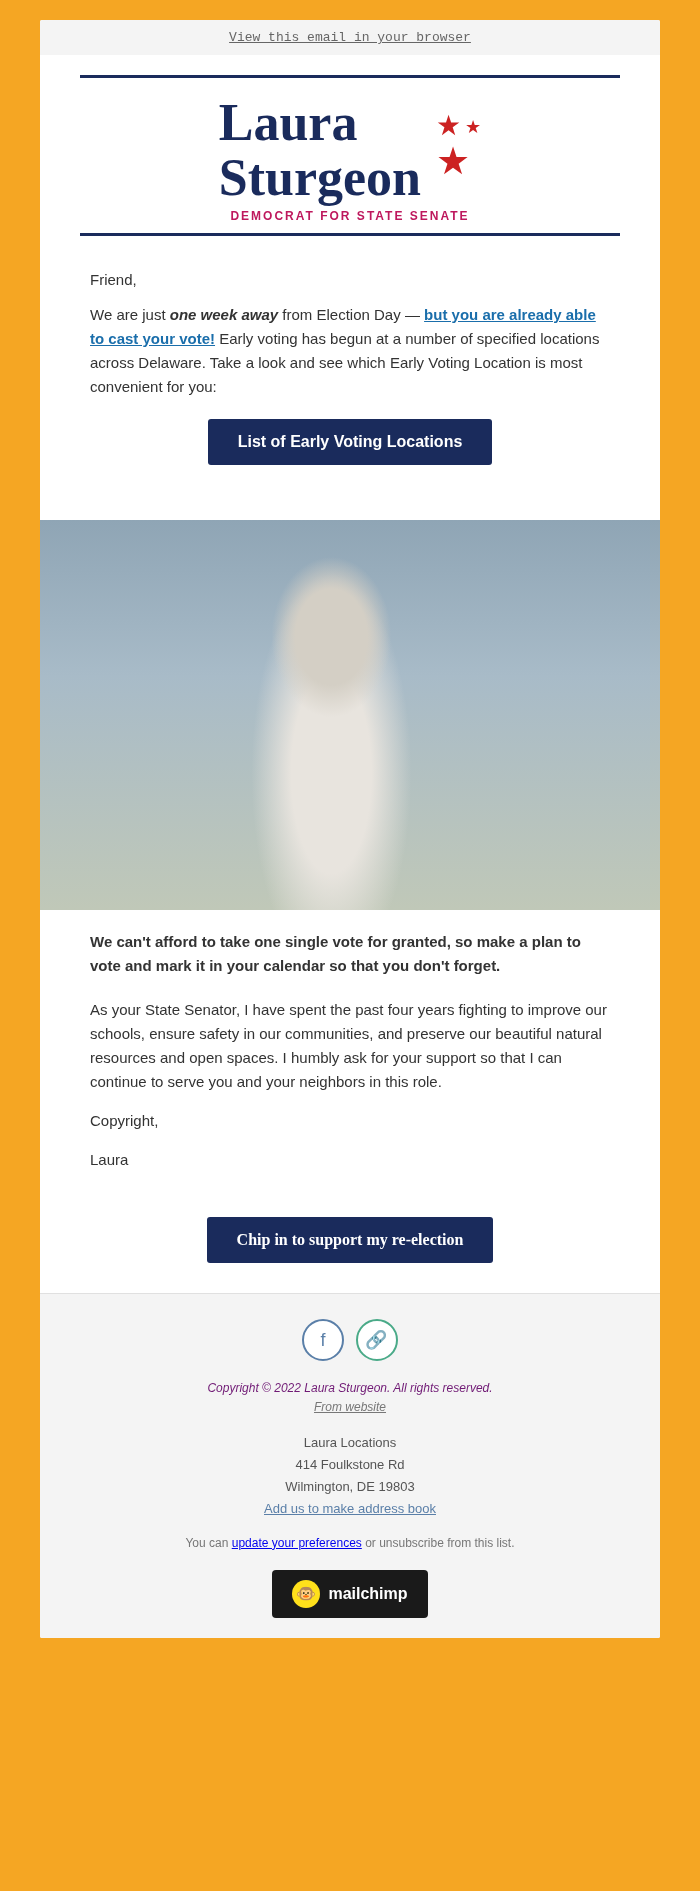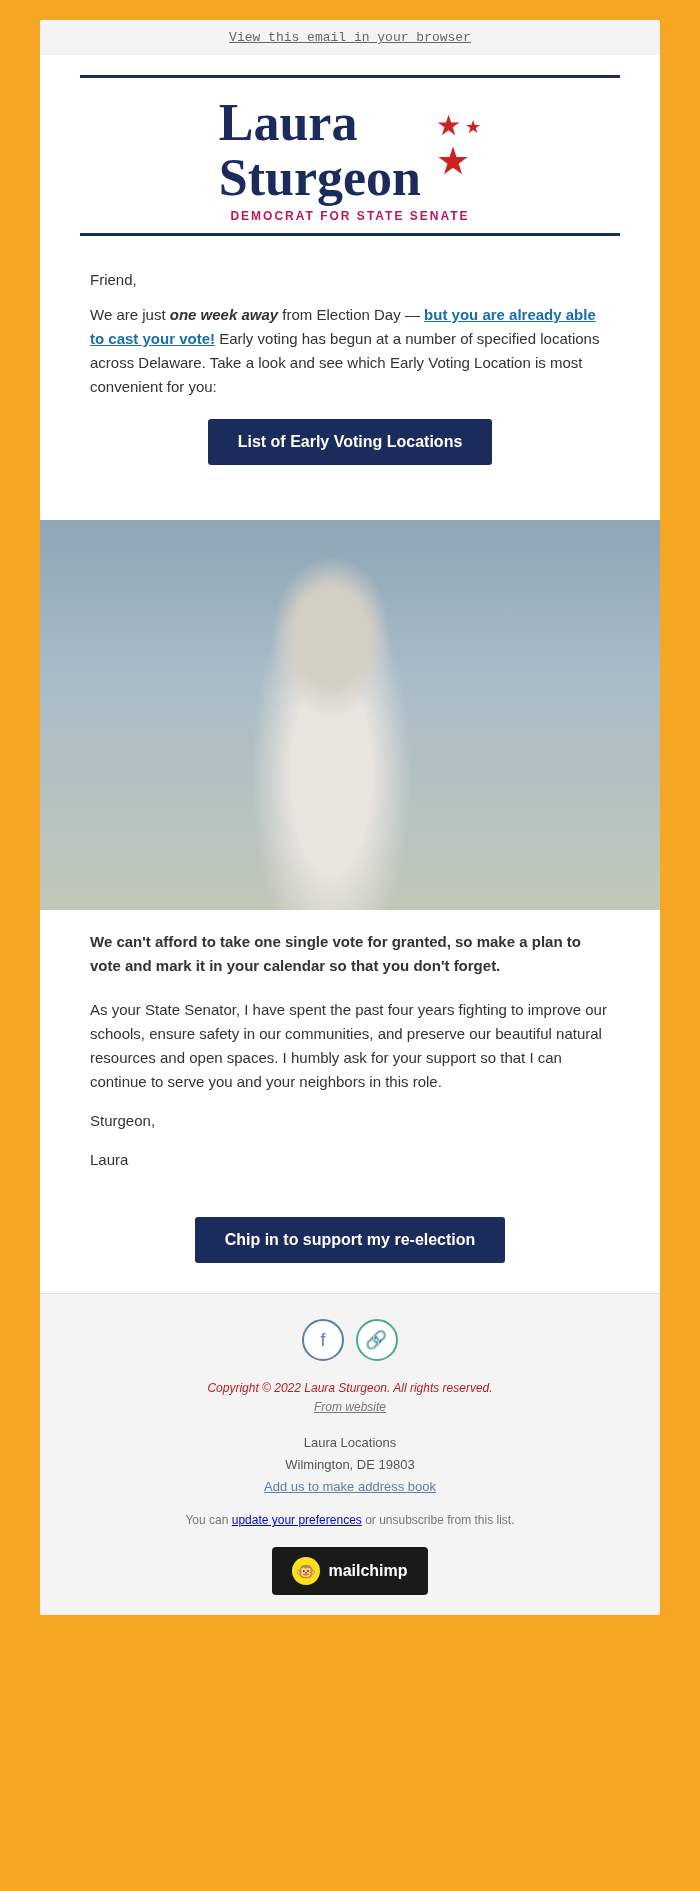--- a/index.html
+++ b/index.html
@@ -181,20 +181,21 @@
     .signname {
       font-size: 15px;
       color: #333;
       margin-bottom: 25px;
     }
     
     .footer-cta-wrap {
       text-align: center;
       padding: 5px 50px 30px 50px;
       background-color: #ffffff;
+      font-family: Liberation Serif, serif;
     }
     
     .footer-section {
       background-color: #f4f4f4;
       padding: 25px 40px 20px 40px;
       text-align: center;
       border-top: 1px solid #e0e0e0;
     }
     .social-icons {
       display: flex;
@@ -215,21 +216,21 @@
       background-color: #fff;
       color: #5a7fa8;
       text-decoration: none;
     }
     .social-circle.green-icon {
       border-color: #4aaa88;
       color: #4aaa88;
     }
     .footer-copy {
       font-size: 12px;
-      color: #b91c1c;
+      color: #701a75;
       font-style: italic;
       margin-bottom: 5px;
     }
     .footer-from {
       font-size: 12px;
       color: #777;
       font-style: italic;
       margin-bottom: 18px;
     }
     .footer-from a {
@@ -339,21 +340,21 @@
     </div>
 
     <div class="bold-statement">
       <p>We can't afford to take one single vote for granted, so make a plan to vote and mark it in your calendar so that you don't forget.</p>
     </div>
 
     <div class="body-content-2">
       <p>
         <span>As your State Senator, I have spent the past four years fighting to improve our schools, ensure safety in our communities, and preserve our beautiful natural resources and open spaces. I humbly ask for your support so that I can continue to serve you and your neighbors in this role.</span>
       </p>
-      <p class="signoff">Sturgeon,</p>
+      <p class="signoff">Copyright,</p>
       <p class="signname">Laura</p>
     </div>
 
     <div class="footer-cta-wrap">
       <a href="#" class="cta-button">Chip in to support my re-election</a>
     </div>
 
     <div class="footer-section">
 
       
@@ -366,20 +367,21 @@
         </a>
       </div>
 
       <p class="footer-copy">Copyright © 2022 Laura Sturgeon. All rights reserved.</p>
       <p class="footer-from">
         <a href="#">From website</a>
       </p>
 
       <div class="footer-address">
         <div>Laura Locations</div>
+        <div>414 Foulkstone Rd</div>
         <div>Wilmington, DE 19803</div>
         <a href="#">Add us to make address book</a>
       </div>
 
       <p class="footer-unsubscribe">
         <span>You can </span><a href="#">update your preferences</a><span> or unsubscribe from this list.</span>
       </p>
 
       
       <div class="mailchimp-badge">

